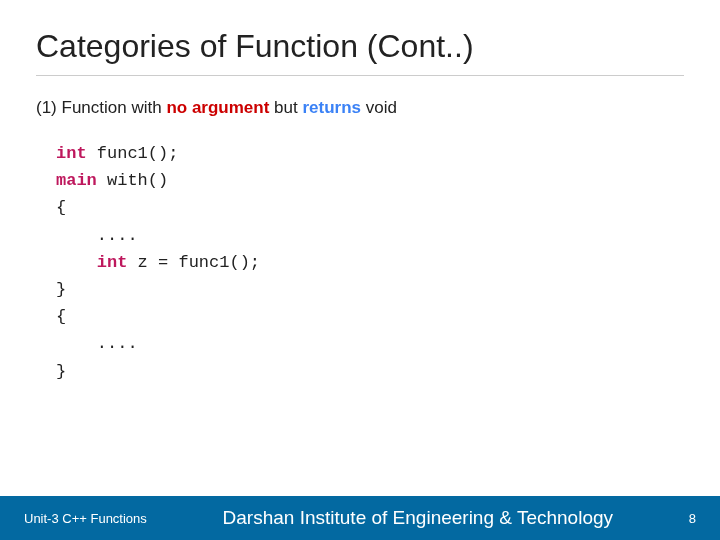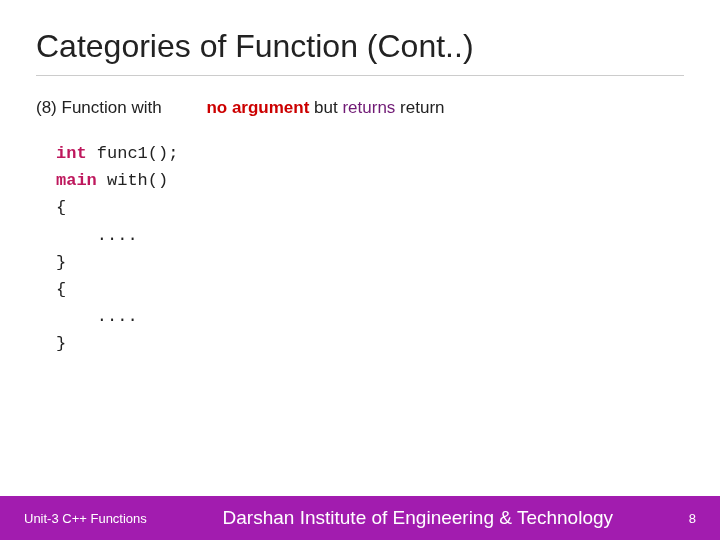--- a/index.html
+++ b/index.html
@@ -47,44 +47,43 @@
     .subtitle {
       font-size: 17px;
       color: #222222;
       margin-bottom: 22px;
       font-weight: 400;
     }
 
     .subtitle .highlight-no-arg {
       color: #cc0000;
       font-weight: bold;
-      margin-left: 40px;
     }
 
     .subtitle .highlight-returns {
-      color: #701a75;
-      font-weight: normal;
+      color: #3b82f6;
+      font-weight: bold;
     }
 
     .code-block {
       font-family: 'Courier New', Courier, monospace;
       font-size: 17px;
       color: #222222;
       line-height: 1.6;
       padding-left: 20px;
     }
 
     .code-block .kw {
       color: #be185d;
       font-weight: bold;
     }
 
     .footer {
       height: 44px;
-      background: #a21caf;
+      background: #0369a1;
       display: flex;
       align-items: center;
       justify-content: space-between;
       padding: 0 24px;
     }
 
     .footer-left {
       color: #ffffff;
       font-size: 13px;
     }
@@ -100,28 +99,29 @@
     }
   </style>
 </head>
 <body>
 
 <div class="slide-container">
   <div class="main-content">
     <h1 class="title">Categories of Function (Cont..)</h1>
     <hr class="title-underline">
     <p class="subtitle">
-      <span>(8) Function with </span><span class="highlight-no-arg">no argument</span><span> but </span><span class="highlight-returns">returns</span><span> return</span>
+      <span>(1) Function with </span><span class="highlight-no-arg">no argument</span><span> but </span><span class="highlight-returns">returns</span><span> void</span>
     </p>
 
     <div class="code-block">
       <div><span class="kw">int</span><span> func1();</span></div>
       <div><span class="kw">main</span><span> with()</span></div>
       <div><span>{</span></div>
       <div><span>&nbsp;&nbsp;&nbsp;&nbsp;....</span></div>
+      <div><span>&nbsp;&nbsp;&nbsp;&nbsp;</span><span class="kw">int</span><span> z = func1();</span></div>
       <div><span>}</span></div>
       <div><span>{</span></div>
       <div><span>&nbsp;&nbsp;&nbsp;&nbsp;....</span></div>
       <div><span>}</span></div>
     </div>
   </div>
 
   <div class="footer">
     <span class="footer-left">Unit-3 C++ Functions</span>
     <span class="footer-center">Darshan Institute of Engineering &amp; Technology</span>

